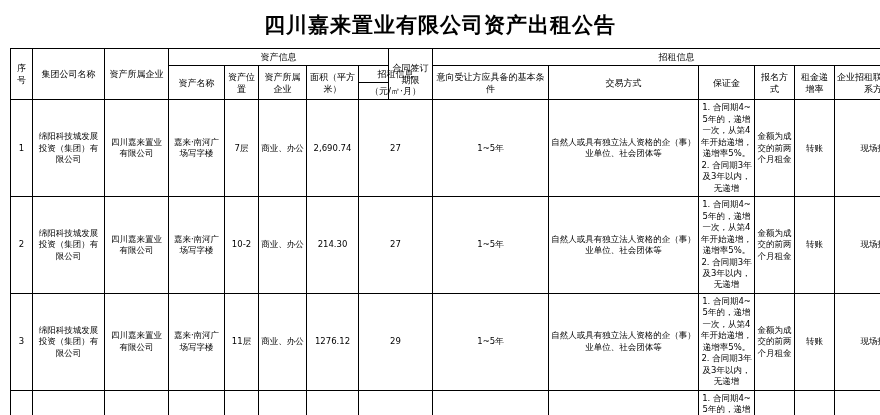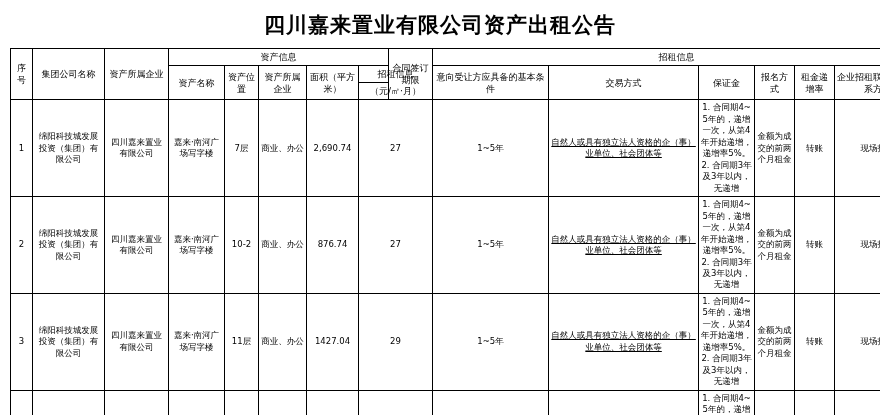--- a/index.html
+++ b/index.html
@@ -50,21 +50,20 @@
     border-radius: 7px;
   }
   .hdr-group {
     font-size: 9px;
   }
   .row-body td { height: 58px; }
   .cond-cell {
     font-size: 8.2px;
     line-height: 1.5;
     text-align: center;
-    text-decoration: underline;
   }
   .rate-cell {
     font-size: 8.2px;
     line-height: 1.6;
     text-align: left;
     padding-left: 5px;
     margin-left: 36px;
   }
 </style>
 </head>
@@ -140,40 +139,40 @@
 
         <td></td>
       </tr>
       <tr class="row-body">
         <td>2</td>
         <td>绵阳科技城发展投资（集团）有限公司</td>
         <td>四川嘉来置业有限公司</td>
         <td>嘉来·南河广场写字楼</td>
         <td>10-2</td>
         <td>商业、办公</td>
-        <td>876.74</td>
+        <td>214.30</td>
         <td colspan="2">27</td>
         <td>1~5年</td>
         <td class="cond-cell">自然人或具有独立法人资格的企（事）业单位、社会团体等</td>
         <td class="rate-cell" style="white-space: pre-line;">1. 合同期4~5年的，递增一次，从第4年开始递增，递增率5%。
 2. 合同期3年及3年以内，无递增</td>
         <td>金额为成交的前两个月租金</td>
         <td>转账</td>
         <td>现场报名</td>
 
         <td></td>
       </tr>
       <tr class="row-body">
         <td>3</td>
         <td>绵阳科技城发展投资（集团）有限公司</td>
         <td>四川嘉来置业有限公司</td>
         <td>嘉来·南河广场写字楼</td>
         <td>11层</td>
         <td>商业、办公</td>
-        <td>1427.04</td>
+        <td>1276.12</td>
         <td colspan="2">29</td>
         <td>1~5年</td>
         <td class="cond-cell">自然人或具有独立法人资格的企（事）业单位、社会团体等</td>
         <td class="rate-cell" style="white-space: pre-line;">1. 合同期4~5年的，递增一次，从第4年开始递增，递增率5%。
 2. 合同期3年及3年以内，无递增</td>
         <td>金额为成交的前两个月租金</td>
         <td>转账</td>
         <td>现场报名</td>
 
         <td></td>

